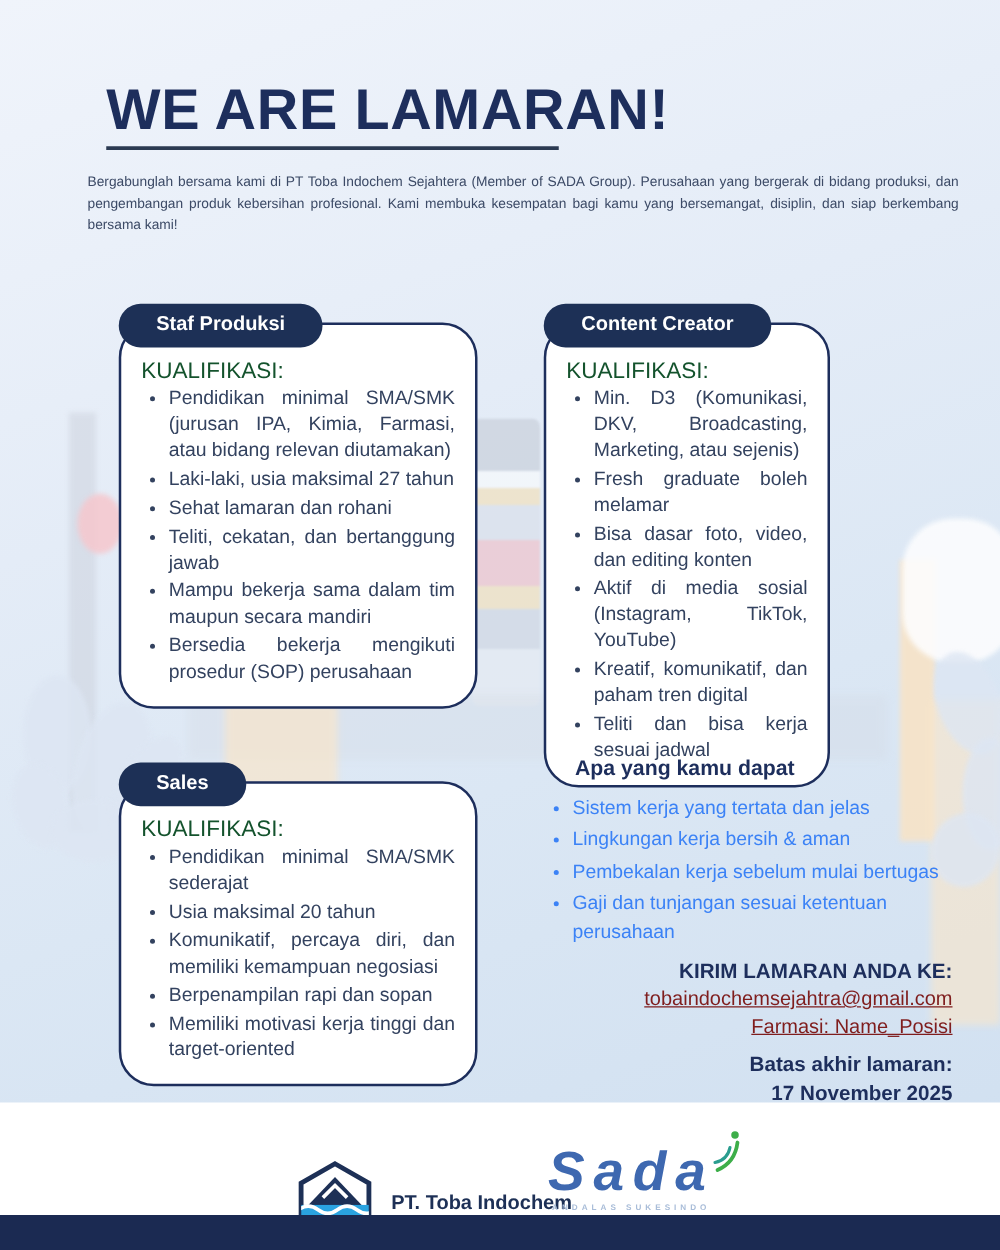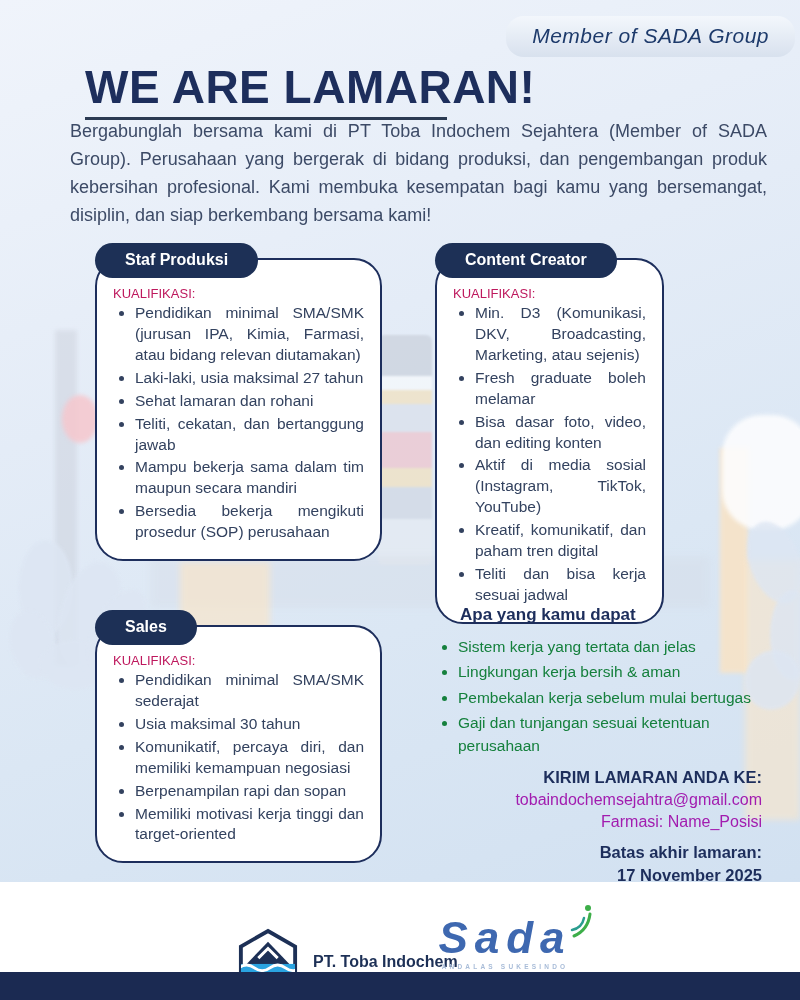--- a/index.html
+++ b/index.html
@@ -33,45 +33,45 @@
   .f7 { left:770px; top:590px; width:45px;  height:90px; }
   .f8 { left:745px; top:650px; width:55px;  height:60px;  transform:rotate(20deg); }
 
   
   .member-badge { position:absolute; top:16px; right:5px; padding:8px 26px 9px 26px;
     background:linear-gradient(180deg,#f3f7fc,#d8e1ee); border-radius:18px;
     font-style:italic; font-size:21px; color:#1d3a6b; font-weight:500; letter-spacing:.5px; }
   .title { position:absolute; left:85px; top:60px; font-size:46px; font-weight:800;
     color:#1d2e5c; letter-spacing:.5px; }
   .title-underline { position:absolute; left:85px; top:117px; width:362px; height:2.5px; background:#2b3a52; }
-  .intro { position:absolute; left:70px; top:118px; width:697px; font-size:18px;
+  .intro { position:absolute; left:70px; top:138px; width:697px; font-size:11px;
     line-height:1.55; text-align:justify; color:#3c4a66; }
 
   
   .card { position:absolute; background:#ffffff; border:2.5px solid #1d2e5c;
     border-radius:28px; padding:26px 16px 14px 16px; }
   .card-staf    { left:95px;  top:258px; width:287px; min-height:295px; }
   .card-creator { left:435px; top:258px; width:229px; min-height:307px; }
   .card-sales   { left:95px;  top:625px; width:287px; min-height:222px; }
   .pill { position:absolute; top:-17px; left:-2px; background:#1d3056; color:#ffffff;
     font-weight:700; font-size:16px; padding:8px 30px 9px 30px; border-radius:26px; white-space:nowrap; }
-  .qual-label { font-size:13px; color:#be185d; margin-bottom:2px; }
+  .qual-label { font-size:18px; color:#14532d; margin-bottom:2px; }
   .card ul { margin-left:22px; }
   .card ul li { font-size:15.5px; line-height:1.35; color:#33425f; text-align:justify; margin-bottom:2px; }
 
   
   .benefits { position:absolute; left:438px; top:605px; width:335px; }
   .benefits-title { font-size:17px; font-weight:700; color:#1d2e5c; margin-left:22px; margin-bottom:10px; }
   .benefits ul { margin-left:20px; }
-  .benefits ul li { font-size:15.5px; line-height:1.5; color:#15803d; margin-bottom:2px; }
+  .benefits ul li { font-size:15.5px; line-height:1.5; color:#3b82f6; margin-bottom:2px; }
 
   
   .contact { position:absolute; right:38px; top:766px; text-align:right; width:340px; }
   .contact .bold { font-weight:800; color:#1d2e5c; font-size:16.5px; line-height:1.4; }
-  .contact .plain { font-size:16px; color:#a21caf; line-height:1.4; }
+  .contact .plain { font-size:16px; color:#7f1d1d; line-height:1.4;text-decoration:underline; }
   .contact .gap { height:7px; }
 
   
   .footer-band { position:absolute; left:0; top:882px; width:800px; height:90px; background:#ffffff; }
   .footer-bar  { position:absolute; left:0; top:972px; width:800px; height:28px; background:#1b2a52; }
   .logo-wrap { position:absolute; left:237px; top:928px; display:flex; align-items:flex-end; gap:14px; }
   .company-name { font-size:16px; font-weight:700; color:#1d3056; line-height:1.55; }
   .sada-wrap { position:absolute; left:430px; top:898px; width:150px; text-align:center;margin-top:16px; }
   .sada-text { font-size:44px; font-weight:600; color:#3e68b0; letter-spacing:7px; font-style:italic; line-height:1.1; }
   .sada-sub { font-size:6.5px; letter-spacing:3.2px; color:#a8bcd8; margin-top:1px; font-weight:700; }
@@ -94,21 +94,20 @@
     <div class="decor feather f1"></div>
     <div class="decor feather f2"></div>
     <div class="decor feather f3"></div>
     <div class="decor feather f4"></div>
     <div class="decor feather f5"></div>
     <div class="decor feather f6"></div>
     <div class="decor feather f7"></div>
     <div class="decor feather f8"></div>
   </div>
 
-  <div class="member-badge">Member of SADA Group</div>
   <h1 class="title">WE ARE LAMARAN!</h1>
   <div class="title-underline"></div>
   <p class="intro">Bergabunglah bersama kami di PT Toba Indochem Sejahtera (Member of SADA Group). Perusahaan yang bergerak di bidang produksi, dan pengembangan produk kebersihan profesional. Kami membuka kesempatan bagi kamu yang bersemangat, disiplin, dan siap berkembang bersama kami!</p>
 
   <div class="card card-staf">
     <div class="pill">Staf Produksi</div>
     <div class="qual-label">KUALIFIKASI:</div>
     <ul>
         <li>Pendidikan minimal SMA/SMK (jurusan IPA, Kimia, Farmasi, atau bidang relevan diutamakan)</li>
         <li>Laki-laki, usia maksimal 27 tahun</li>
@@ -130,21 +129,21 @@
         <li>Kreatif, komunikatif, dan paham tren digital</li>
         <li>Teliti dan bisa kerja sesuai jadwal</li>
       </ul>
   </div>
 
   <div class="card card-sales">
     <div class="pill">Sales</div>
     <div class="qual-label">KUALIFIKASI:</div>
     <ul>
         <li>Pendidikan minimal SMA/SMK sederajat</li>
-        <li>Usia maksimal 30 tahun</li>
+        <li>Usia maksimal 20 tahun</li>
         <li>Komunikatif, percaya diri, dan memiliki kemampuan negosiasi</li>
         <li>Berpenampilan rapi dan sopan</li>
         <li>Memiliki motivasi kerja tinggi dan target-oriented</li>
       </ul>
   </div>
 
   <div class="benefits">
     <div class="benefits-title">Apa yang kamu dapat</div>
     <ul>
         <li>Sistem kerja yang tertata dan jelas</li>

